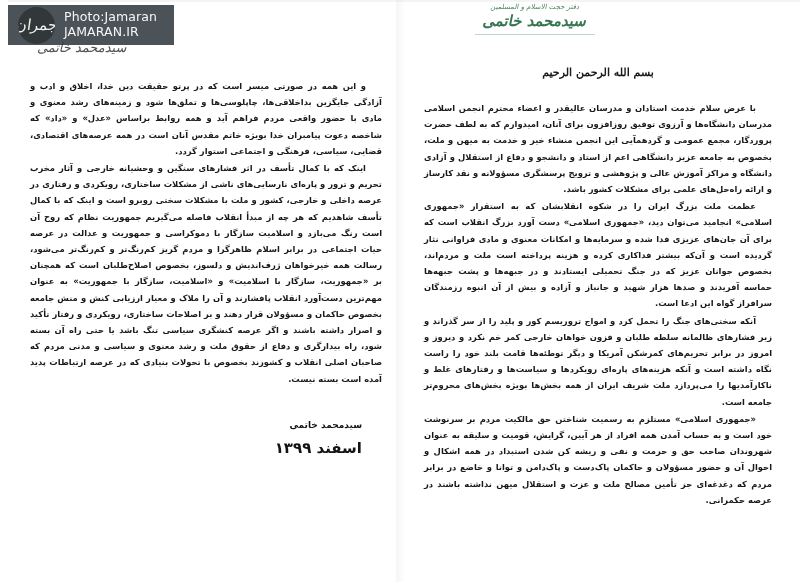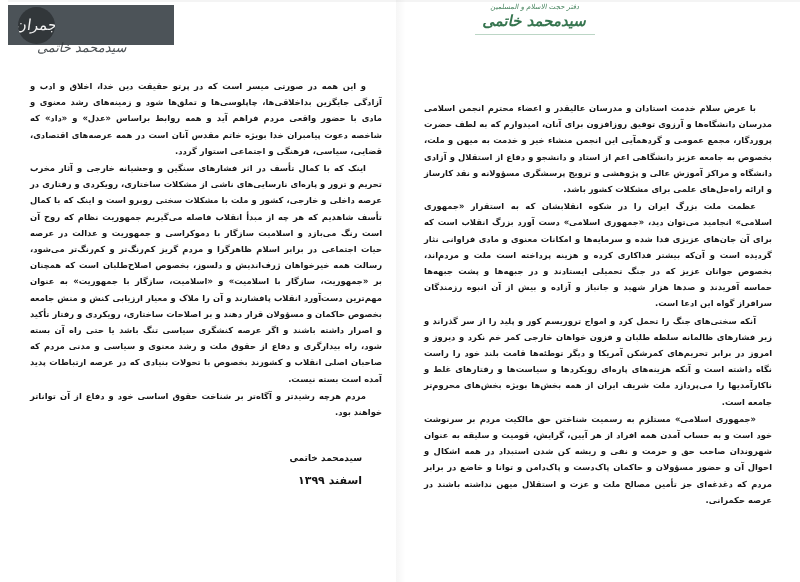--- a/index.html
+++ b/index.html
@@ -140,21 +140,21 @@
   }
   .signature .sig-name {
     font-family: "DejaVu Sans", "Liberation Sans", sans-serif;
     font-size: 9px;
     font-weight: bold;
     color: #141414;
     letter-spacing: 0.2px;
   }
   .signature .sig-date {
     font-family: "DejaVu Sans", "Liberation Sans", sans-serif;
-    font-size: 11px;
+    font-size: 15px;
     font-weight: bold;
     color: #141414;
     margin-top: 7px;
     letter-spacing: 0.2px;
   }
 
   
   #watermark {
     position: absolute;
     left: 8px;
@@ -222,46 +222,50 @@
 
   <div class="sheet" id="sheet-right">
     <div class="sheet-top-edge"></div>
 
     <div class="letterhead">
       <div class="lh-line-1">دفتر حجت الاسلام و المسلمین</div>
       <div class="lh-line-2">سیدمحمد خاتمی</div>
       <div class="lh-rule"></div>
     </div>
 
+    <div class="basmala">بسم الله الرحمن الرحیم</div>
 
     <div class="body-col" id="body-right">
       <p class="para">با عرض سلام خدمت استادان و مدرسان عالیقدر و اعضاء محترم انجمن اسلامی مدرسان دانشگاه‌ها و آرزوی توفیق روزافزون برای آنان، امیدوارم که به لطف حضرت پروردگار، مجمع عمومی و گردهمآیی این انجمن منشاء خیر و خدمت به میهن و ملت، بخصوص به جامعه عزیز دانشگاهی اعم از استاد و دانشجو و دفاع از استقلال و آزادی دانشگاه و مراکز آموزش عالی و پژوهشی و ترویج پرسشگری مسؤولانه و نقد کارساز و ارائه راه‌حل‌های علمی برای مشکلات کشور باشد.</p>
       <p class="para">عظمت ملت بزرگ ایران را در شکوه انقلابشان که به استقرار «جمهوری اسلامی» انجامید می‌توان دید، «جمهوری اسلامی» دست آورد بزرگ انقلاب است که برای آن جان‌های عزیزی فدا شده و سرمایه‌ها و امکانات معنوی و مادی فراوانی نثار گردیده است و آن‌که بیشتر فداکاری کرده و هزینه پرداخته است ملت و مردم‌اند، بخصوص جوانان عزیز که در جنگ تحمیلی ایستادند و در جبهه‌ها و پشت جبهه‌ها حماسه آفریدند و صدها هزار شهید و جانباز و آزاده و بیش از آن انبوه رزمندگان سرافراز گواه این ادعا است.</p>
       <p class="para">آنکه سختی‌های جنگ را تحمل کرد و امواج تروریسم کور و پلید را از سر گذراند و زیر فشارهای ظالمانه سلطه طلبان و فزون خواهان خارجی کمر خم نکرد و دیروز و امروز در برابر تحریم‌های کمرشکن آمریکا و دیگر توطئه‌ها قامت بلند خود را راست نگاه داشته است و آنکه هزینه‌های پاره‌ای رویکردها و سیاست‌ها و رفتارهای غلط و ناکارآمدیها را می‌پردازد ملت شریف ایران از همه بخش‌ها بویژه بخش‌های محروم‌تر جامعه است.</p>
       <p class="para">«جمهوری اسلامی» مستلزم به رسمیت شناختن حق مالکیت مردم بر سرنوشت خود است و به حساب آمدن همه افراد از هر آیین، گرایش، قومیت و سلیقه به عنوان شهروندان صاحب حق و حرمت و نفی و ریشه کن شدن استبداد در همه اشکال و احوال آن و حضور مسؤولان و حاکمان پاک‌دست و پاک‌دامن و توانا و خاضع در برابر مردم که دغدغه‌ای جز تأمین مصالح ملت و عزت و استقلال میهن نداشته باشند در عرصه حکمرانی.</p>
     </div>
   </div>
 
   <div class="sheet" id="sheet-left">
     <div class="sheet-top-edge"></div>
 
     <div class="body-col" id="body-left">
       <p class="para">و این همه در صورتی میسر است که در پرتو حقیقت دین خدا، اخلاق و ادب و آزادگی جایگزین بداخلاقی‌ها، چاپلوسی‌ها و تملق‌ها شود و زمینه‌های رشد معنوی و مادی با حضور واقعی مردم فراهم آید و همه روابط براساس «عدل» و «داد» که شاخصه دعوت پیامبران خدا بویژه خاتم مقدس آنان است در همه عرصه‌های اقتصادی، قضایی، سیاسی، فرهنگی و اجتماعی استوار گردد.</p>
       <p class="para">اینک که با کمال تأسف در اثر فشارهای سنگین و وحشیانه خارجی و آثار مخرب تحریم و ترور و پاره‌ای نارسایی‌های ناشی از مشکلات ساختاری، رویکردی و رفتاری در عرصه داخلی و خارجی، کشور و ملت با مشکلات سختی روبرو است و اینک که با کمال تأسف شاهدیم که هر چه از مبدأ انقلاب فاصله می‌گیریم جمهوریت نظام که روح آن است رنگ می‌بازد و اسلامیت سازگار با دموکراسی و جمهوریت و عدالت در عرصه حیات اجتماعی در برابر اسلام ظاهرگرا و مردم گریز کم‌رنگ‌تر و کم‌رنگ‌تر می‌شود، رسالت همه خیرخواهان ژرف‌اندیش و دلسوز، بخصوص اصلاح‌طلبان است که همچنان بر «جمهوریت، سازگار با اسلامیت» و «اسلامیت، سازگار با جمهوریت» به عنوان مهم‌ترین دست‌آورد انقلاب پافشارند و آن را ملاک و معیار ارزیابی کنش و منش جامعه بخصوص حاکمان و مسؤولان قرار دهند و بر اصلاحات ساختاری، رویکردی و رفتار تأکید و اصرار داشته باشند و اگر عرصه کنشگری سیاسی تنگ باشد یا حتی راه آن بسته شود، راه بیدارگری و دفاع از حقوق ملت و رشد معنوی و سیاسی و مدنی مردم که صاحبان اصلی انقلاب و کشورند بخصوص با تحولات بنیادی که در عرصه ارتباطات پدید آمده است بسته نیست.</p>
-      <p class="para">مردم هرچه رشیدتر و آگاه‌تر بر شناخت حقوق اساسی خود و دفاع از آن تواناتر خواهند بود.</p>
 
       <div class="signature">
         <div class="sig-name">سیدمحمد خاتمی</div>
         <div class="sig-date">اسفند ۱۳۹۹</div>
       </div>
     </div>
   </div>
 
   <div class="gutter-shade"></div>
 
   <div id="watermark">
     <div id="watermark-logo">
       <span class="glyph">جمران</span>
     </div>
+    <div id="watermark-text">
+      <div class="wm-l1">Photo:Jamaran</div>
+      <div class="wm-l2">JAMARAN.IR</div>
+    </div>
   </div>
   <div id="watermark-sig">سیدمحمد خاتمی</div>
 
 </div>
 
 </body></html>

